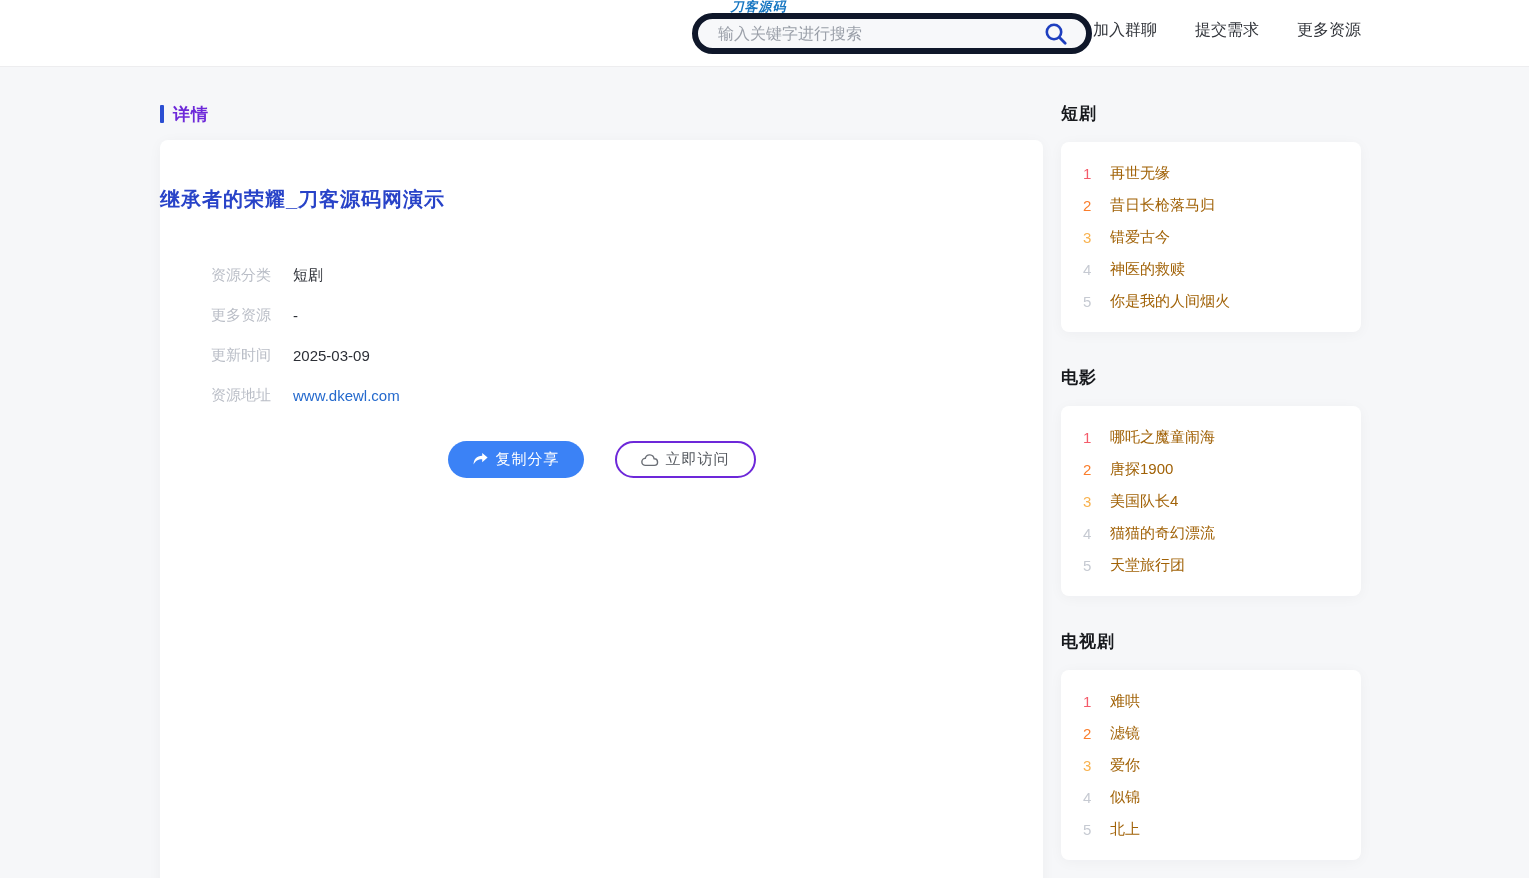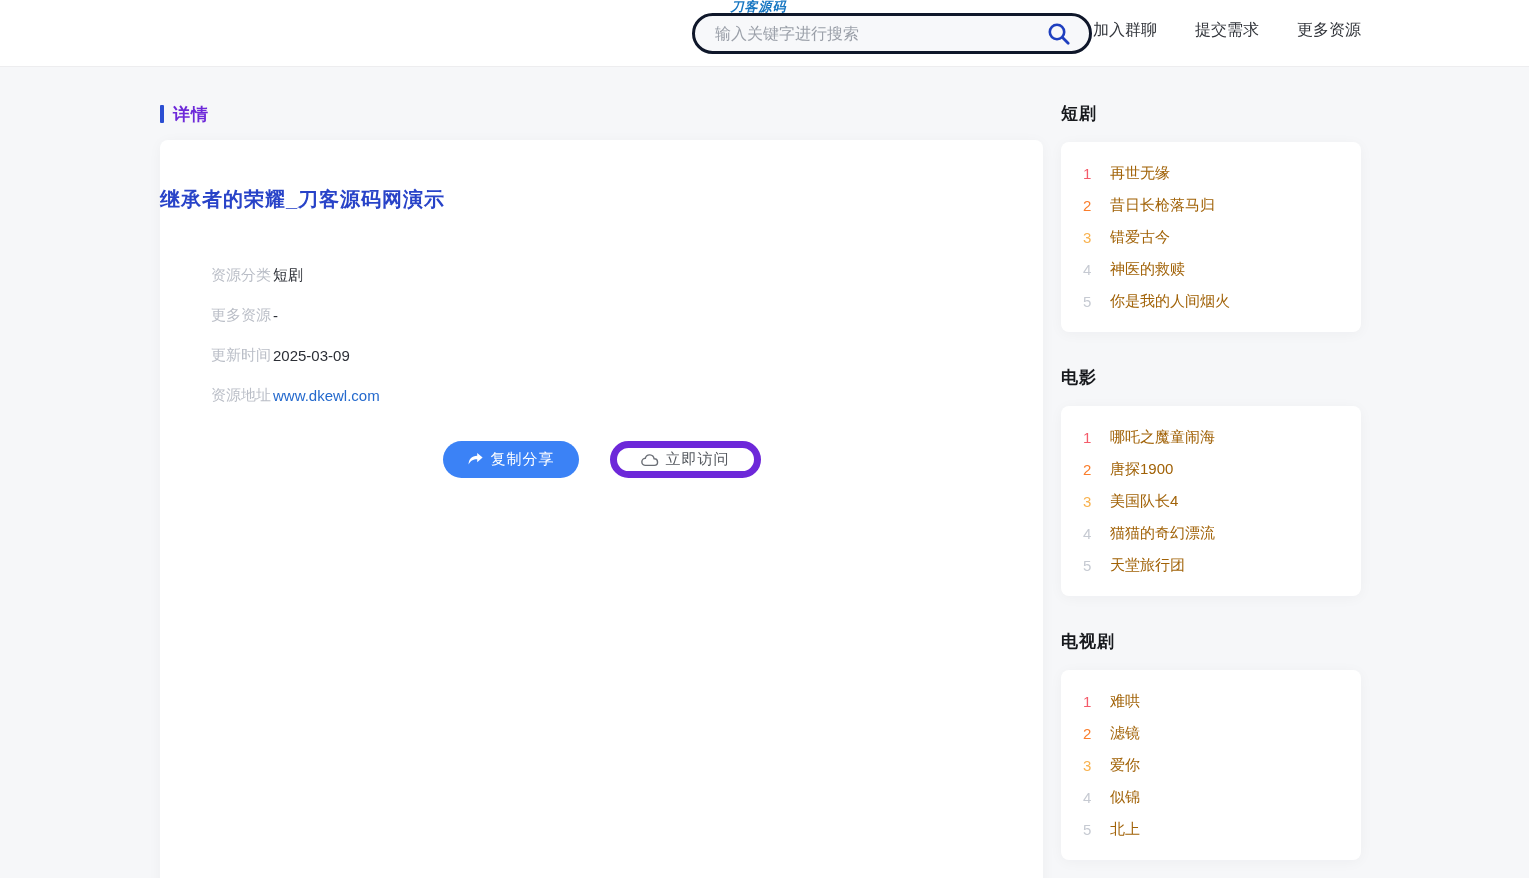--- a/index.html
+++ b/index.html
@@ -21,21 +21,21 @@
   }
   .logo { width: 60px; cursor: pointer; }
   .logo-title {
     color: #1877c2; font-weight: 800; font-style: italic;
     font-size: 13px; letter-spacing: 1px; line-height: 14px; white-space: nowrap;
   }
   .logo-sub { color: #1877c2; font-size: 5px; letter-spacing: .5px; white-space: nowrap; }
   .search-wrap {
     position: absolute; left: 692px; top: 13px;
     width: 400px; height: 41px;
-    background: #f7f8fa; border: 3px solid #0f172a;
+    background: #f7f8fa; border: 6px solid #0f172a;
     border-radius: 21px;
     display: flex; align-items: center;
     padding: 0 16px 0 20px;
   }
   .search-input {
     flex: 1; border: none; outline: none; background: transparent;
     font-size: 16px; color: #303339;
     font-family: "Liberation Sans", "DejaVu Sans", sans-serif;
   }
   .search-input::placeholder { color: #9ba0a9; }
@@ -58,39 +58,39 @@
     box-shadow: 0 2px 14px rgba(20,30,60,0.04);
   }
   
   .detail-card { margin-top: 16px; height: 760px; padding-top: 46px; }
   .detail-title {
     color: #2843c8;
     font-size: 20px; font-weight: bold; letter-spacing: 1px;
   }
   .fields { margin: 42px 0 0 51px; }
   .field-row { display: flex; align-items: center; height: 40px; }
-  .field-label { width: 62px; font-size: 15px; color: #babec7; flex: none; white-space: nowrap; }
+  .field-label { width: 62px; font-size: 15px; color: #babec7; flex: none; margin-right: 20px; white-space: nowrap; }
   .field-value { font-size: 15px; color: #2c2f36; display: flex; align-items: center; }
   .quark-icon {
     width: 18px; height: 18px; border-radius: 50%;
     background: #4a3ae2; margin-right: 8px; position: relative; flex: none;
   }
   .quark-icon::after {
     content: ""; position: absolute; width: 7px; height: 7px;
     background: #ffffff; border-radius: 50%; left: 6px; top: 5px;
   }
   .field-link { color: #2469cd; cursor: pointer; text-decoration: none; font-size: 15px; }
   .btn-row { display: flex; justify-content: center; gap: 31px; margin-top: 26px; }
   .btn {
     height: 37px; border-radius: 19px; display: flex; align-items: center;
     padding: 0 24px; font-size: 15px; cursor: pointer; border: none;
     font-family: "Liberation Sans", "DejaVu Sans", sans-serif; letter-spacing: 1px;
   }
   .btn-primary { background: #3b82f6; color: #ffffff; }
-  .btn-plain { background: #ffffff; color: #55595f; border: 7px solid #6d28d9; }
+  .btn-plain { background: #ffffff; color: #55595f; border: 2px solid #6d28d9; }
   .btn .ico { margin-right: 7px; display: flex; align-items: center; }
   
   .side-section + .side-section { margin-top: 36px; }
   .side-head { font-size: 17px; font-weight: bold; color: #17191d; letter-spacing: 1px; height: 20px; line-height: 20px; }
   .rank-card { margin-top: 18px; padding: 15px 0; }
   .rank-item { display: flex; align-items: center; height: 32px; padding: 0 22px; cursor: pointer; }
   .rank-num { width: 18px; flex: none; font-size: 15px; margin-right: 9px; text-align: left; }
   .rank-label { font-size: 15px; color: #a16207; white-space: nowrap; overflow: hidden; text-overflow: ellipsis; }
 </style>
 </head>

